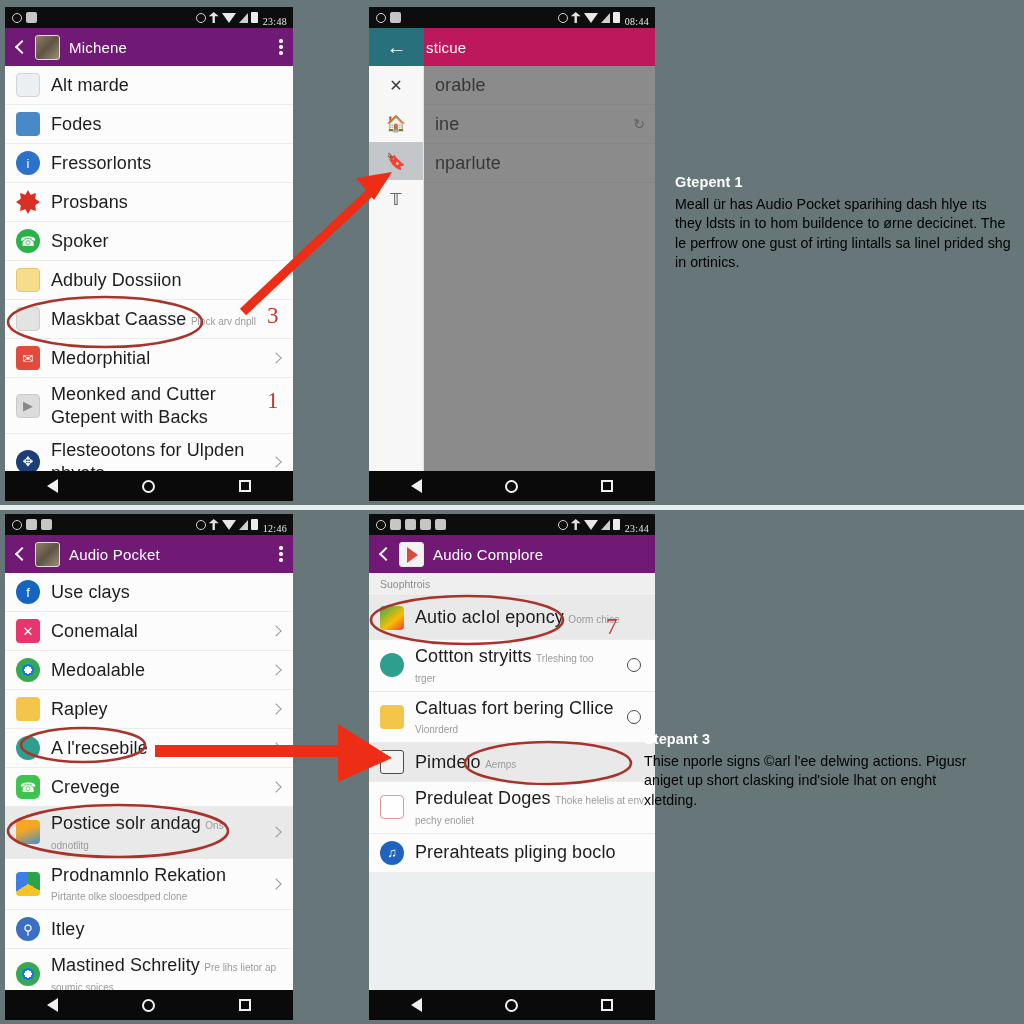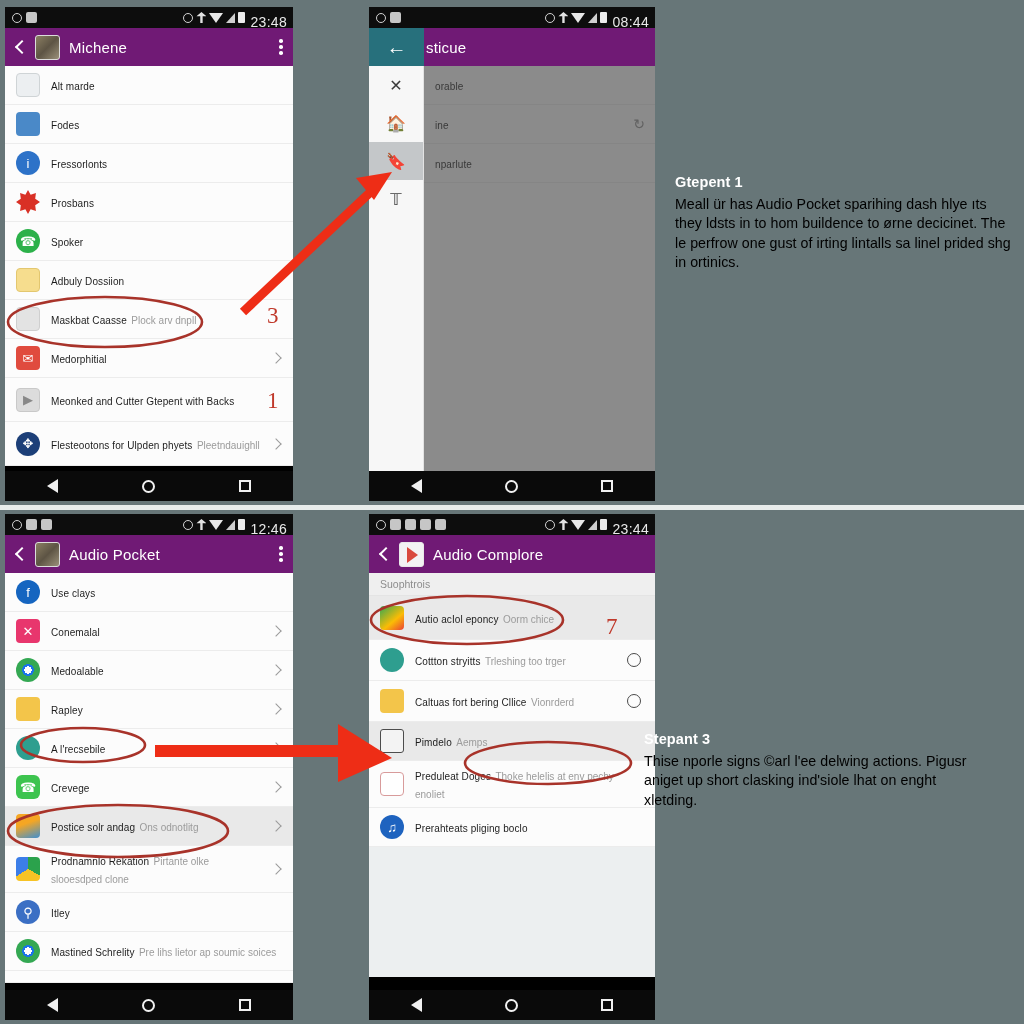--- a/index.html
+++ b/index.html
@@ -49,29 +49,29 @@
   }
   .sb-sig {
     width: 0; height: 0; border-left: 9px solid transparent;
     border-bottom: 10px solid #cfcfcf;
   }
   .sb-bat { width: 7px; height: 11px; background: #ececec; border-radius: 1px; }
   .sb-gps {
     width: 10px; height: 11px; background: #e2e2e2;
     clip-path: polygon(50% 0, 100% 38%, 62% 38%, 62% 100%, 38% 100%, 38% 38%, 0 38%);
   }
-  .sb-clock { font-size: 14px; letter-spacing: .3px; margin-left: 2px;
-    font-family: Liberation Sans, sans-serif; margin-top: 8px; }
+  .sb-clock { font-size: 10px; letter-spacing: .3px; margin-left: 2px;
+    font-family: Liberation Serif, serif; margin-top: 8px; }
 
   
   .toolbar {
     height: 38px; background: #701a75; color: #fff;
     display: flex; align-items: center; gap: 9px; padding: 0 10px 0 7px;
   }
-  .toolbar.dark { background: #701a75; justify-content: flex-end; }
+  .toolbar.dark { background: #be185d; justify-content: flex-end; }
   .tb-back {
     width: 14px; height: 14px; flex: 0 0 auto;
     position: relative;
   }
   .tb-back::before {
     content: ""; position: absolute; left: 5px; top: 2px;
     width: 8px; height: 8px; border-left: 2px solid #ffffff;
     border-bottom: 2px solid #ffffff; transform: rotate(45deg);
   }
   .tb-arrow { font-size: 20px; line-height: 1; color: #fff; width: 22px; text-align: center;}
@@ -104,21 +104,21 @@
   .li {
     display: flex; align-items: center; gap: 11px;
     padding: 0 10px 0 11px; background: #fcfcfc;
     border-bottom: 1px solid #ececec; min-height: 39px;
     position: relative;
   }
   .li.sel { background: #e9e9e9; }
   .li.hdr { min-height: 23px; background: #efefef; border-bottom: 1px solid #e4e4e4; }
   .li-icon { width: 24px; height: 24px; border-radius: 4px; flex: 0 0 auto; position: relative; }
   .li-text { flex: 1 1 auto; min-width: 0; padding: 5px 0; }
-  .li-title { font-size: 10px; color: #1d1d1d; line-height: 1.25; letter-spacing: .1px; }
+  .li-title { font-size: 18px; color: #1d1d1d; line-height: 1.25; letter-spacing: .1px; }
   .li-sub { font-size: 10px; color: #9b9b9b; line-height: 1.3; margin-top: 1px; }
   .li-hdrtext { font-size: 10.5px; color: #8d8d8d; }
   .chev {
     width: 8px; height: 8px; border-right: 1.8px solid #9a9a9a;
     border-top: 1.8px solid #9a9a9a; transform: rotate(45deg);
     flex: 0 0 auto; margin-right: 3px;
   }
   .radio { width: 14px; height: 14px; border-radius: 50%;
     border: 1.6px solid #4a4a4a; flex: 0 0 auto; margin-right: 4px; }
   .refresh { font-size: 14px; color: #8e8e8e; flex: 0 0 auto; }

